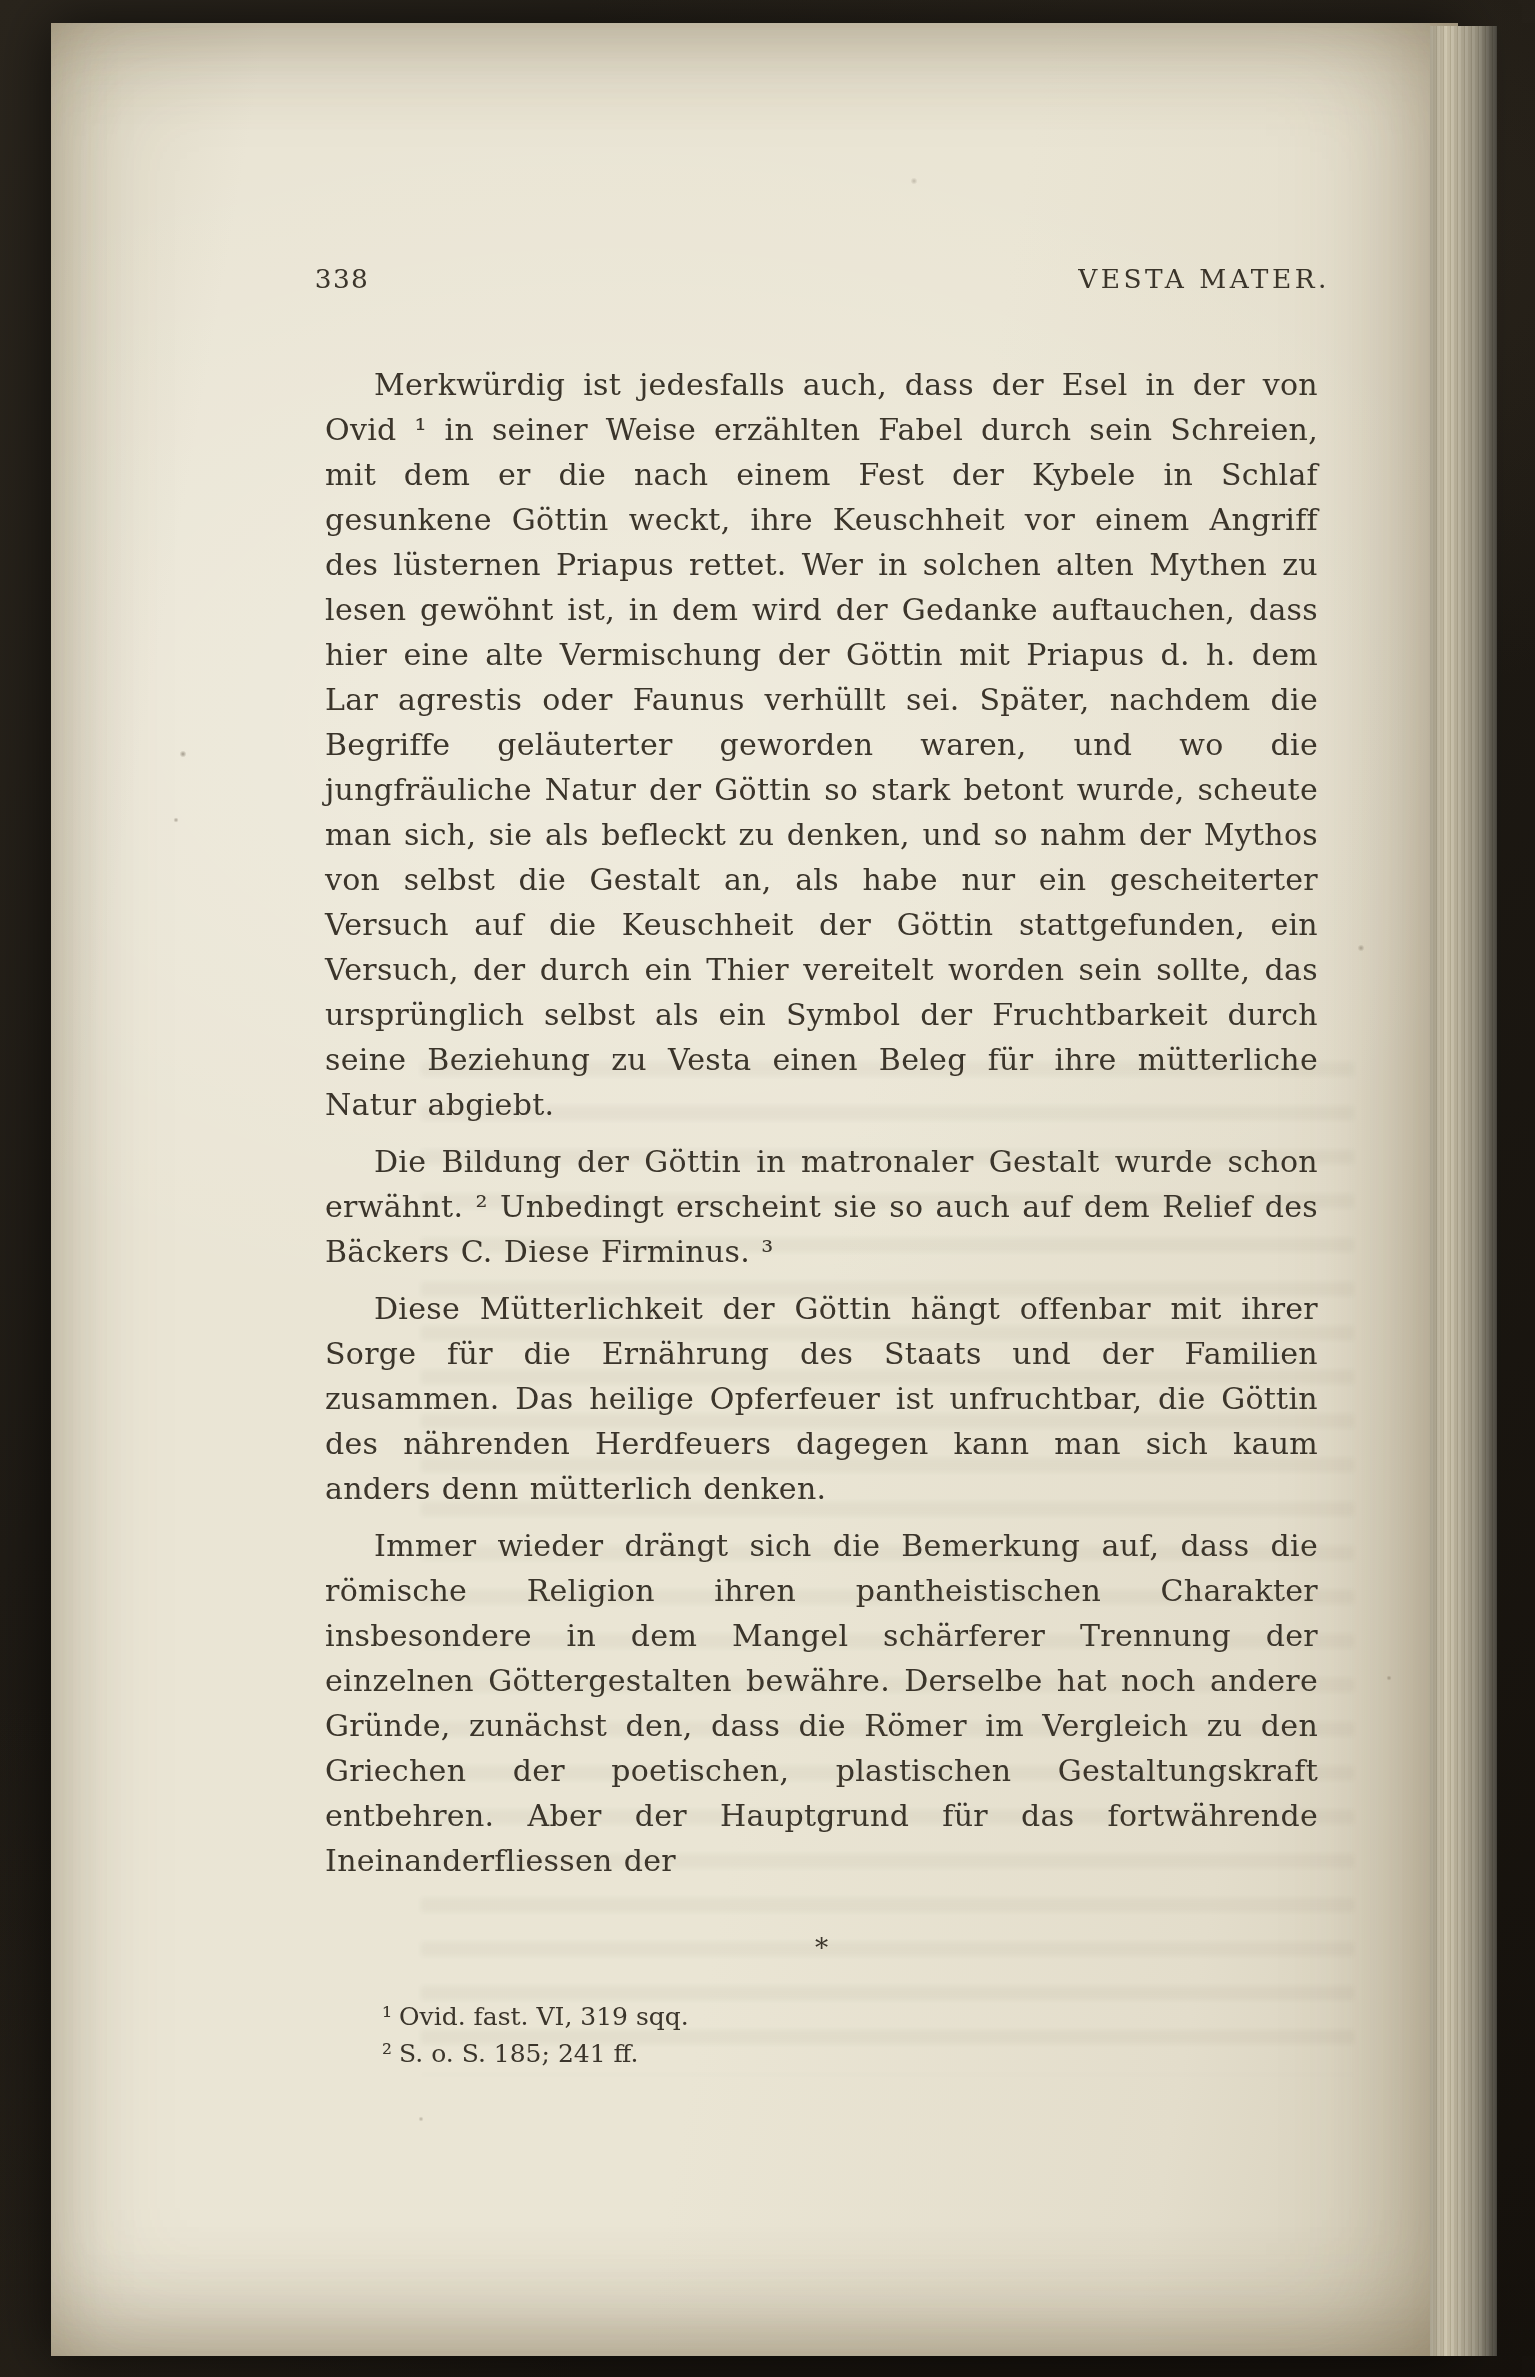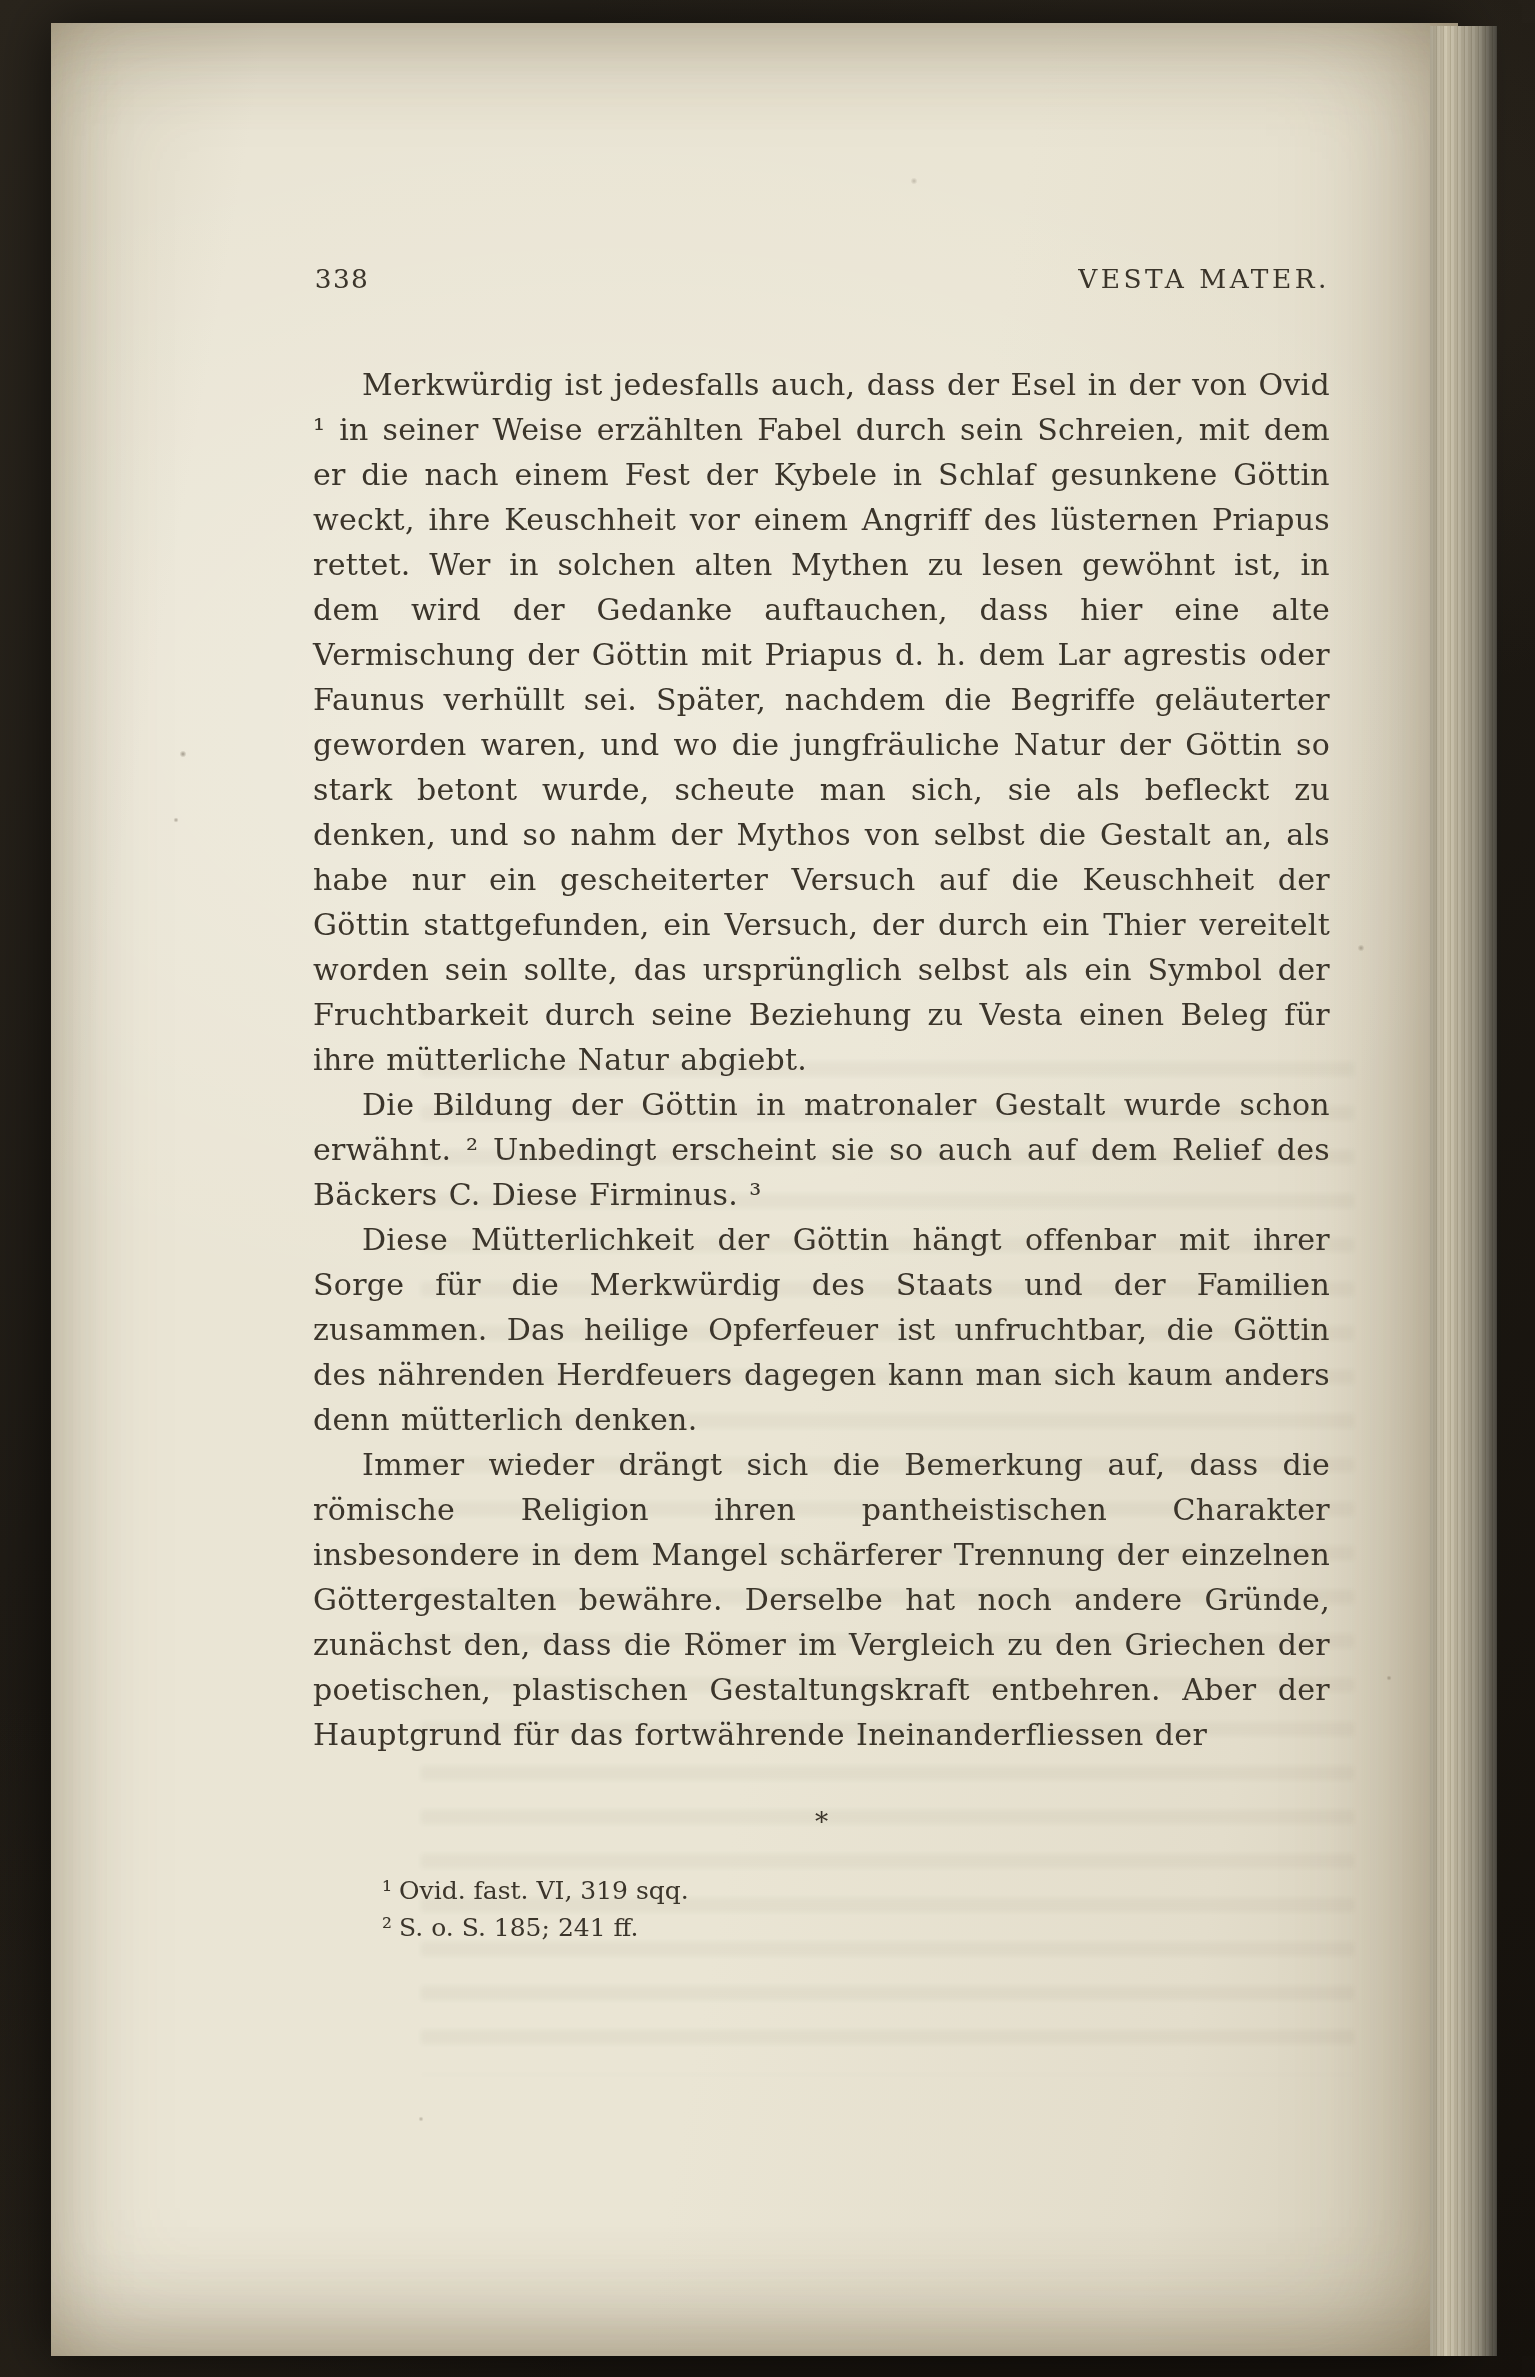--- a/index.html
+++ b/index.html
@@ -108,21 +108,21 @@
 
   .paras {
     margin-top: 58px;
     font-size: 30px;
     line-height: 45px;
     text-align: justify;
     letter-spacing: 0.3px;
     word-spacing: 1.3px;
   }
   .paras p {
-    margin: 0;
+    margin: 12px;
     text-indent: 49px;
   }
 
   .fn-area {
     margin-top: 46px;
     font-size: 25px;
     line-height: 37px;
   }
   .fn-sep {
     text-align: center;
@@ -149,21 +149,21 @@
     <div class="content">
 
       <div class="header-row">
         <span class="page-num">338</span>
         <span class="running-title">VESTA MATER.</span>
       </div>
 
       <div class="paras">
         <p>Merkwürdig ist jedesfalls auch, dass der Esel in der von Ovid ¹ in seiner Weise erzählten Fabel durch sein Schreien, mit dem er die nach einem Fest der Kybele in Schlaf gesunkene Göttin weckt, ihre Keuschheit vor einem Angriff des lüsternen Priapus rettet.  Wer in solchen alten Mythen zu lesen gewöhnt ist, in dem wird der Gedanke auftauchen, dass hier eine alte Vermischung der Göttin mit Priapus d. h. dem Lar agrestis oder Faunus verhüllt sei.  Später, nachdem die Begriffe geläuterter geworden waren, und wo die jungfräuliche Natur der Göttin so stark betont wurde, scheute man sich, sie als befleckt zu denken, und so nahm der Mythos von selbst die Gestalt an, als habe nur ein gescheiterter Versuch auf die Keuschheit der Göttin stattgefunden, ein Versuch, der durch ein Thier vereitelt worden sein sollte, das ursprünglich selbst als ein Symbol der Fruchtbarkeit durch seine Beziehung zu Vesta einen Beleg für ihre mütterliche Natur abgiebt.</p>
         <p>Die Bildung der Göttin in matronaler Gestalt wurde schon erwähnt. ²  Unbedingt erscheint sie so auch auf dem Relief des Bäckers C. Diese Firminus. ³</p>
-        <p>Diese Mütterlichkeit der Göttin hängt offenbar mit ihrer Sorge für die Merkwürdig des Staats und der Familien zusammen.  Das heilige Opferfeuer ist unfruchtbar, die Göttin des nährenden Herdfeuers dagegen kann man sich kaum anders denn mütterlich denken.</p>
+        <p>Diese Mütterlichkeit der Göttin hängt offenbar mit ihrer Sorge für die Ernährung des Staats und der Familien zusammen.  Das heilige Opferfeuer ist unfruchtbar, die Göttin des nährenden Herdfeuers dagegen kann man sich kaum anders denn mütterlich denken.</p>
         <p>Immer wieder drängt sich die Bemerkung auf, dass die römische Religion ihren pantheistischen Charakter insbesondere in dem Mangel schärferer Trennung der einzelnen Göttergestalten bewähre.  Derselbe hat noch andere Gründe, zunächst den, dass die Römer im Vergleich zu den Griechen der poetischen, plastischen Gestaltungskraft entbehren.  Aber der Hauptgrund für das fortwährende Ineinanderfliessen der</p>
       </div>
 
       <div class="fn-area">
         <div class="fn-sep">*</div>
 
         <div class="footnote">
           <span class="fn-marker">¹</span><span>Ovid. fast. VI, 319 sqq.</span>
         </div>
 

